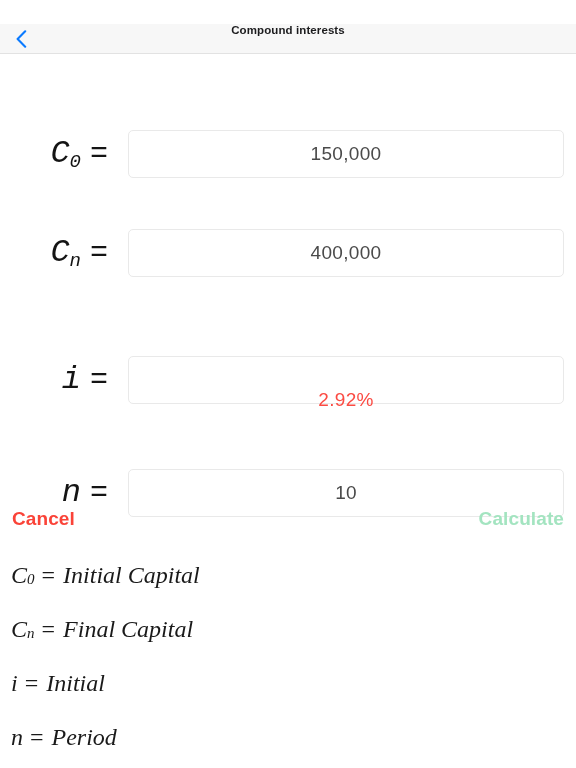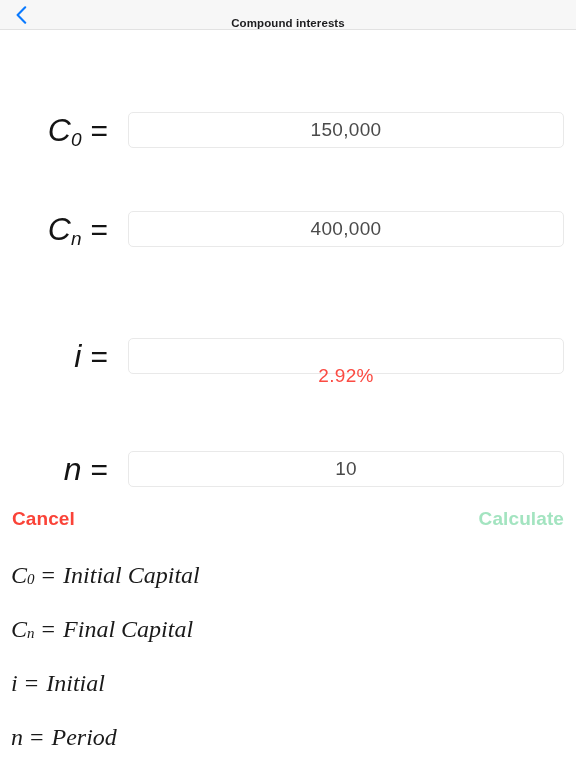--- a/index.html
+++ b/index.html
@@ -11,21 +11,22 @@
     -webkit-font-smoothing:antialiased;
   }
 
   
   .navbar{
     position:relative;
     height:30px;
     background:#f7f7f7;
     border-bottom:1px solid #e2e2e2;
     display:flex;
-    align-items:flex-end;
+    align-items:flex-start;
+    margin-top:24px;
   }
   .back-btn{
     position:absolute;
     left:4px; top:0;
     width:34px; height:30px;
     display:flex; align-items:center; justify-content:center;
     cursor:pointer;
   }
   .back-btn svg{ display:block; }
   .nav-title{
@@ -51,21 +52,21 @@
   }
   .row-1{ top:82px; }
   .row-2{ top:181px;justify-content:flex-end; }
   .row-3{ top:308px; }
   .row-4{ top:421px; }
 
   .eq-label{
     width:110px;
     flex:0 0 110px;
     text-align:right;
-    font-family:Liberation Sans, sans-serif;
+    font-family:Liberation Mono, monospace;
     font-style:italic;
     font-size:32px;
     color:#141414;
     line-height:1;
     padding-right:2px;
     white-space:nowrap;
   }
   .eq-label sub{
     font-size:19px;
     font-style:italic;
@@ -78,21 +79,21 @@
     font-style:normal;
     font-size:30px;
     padding-left:9px;
     letter-spacing:0;
   }
 
   .field{
     flex:1 1 auto;
     margin-left:18px;
     margin-right:12px;
-    height:36px;
+    height:48px;
     background:#ffffff;
     border:1px solid #e9e9e9;
     border-radius:5px;
     display:flex;
     align-items:center;
     justify-content:center;
     cursor:text;
   }
   .field-value{
     font-family:"Liberation Sans", sans-serif;

